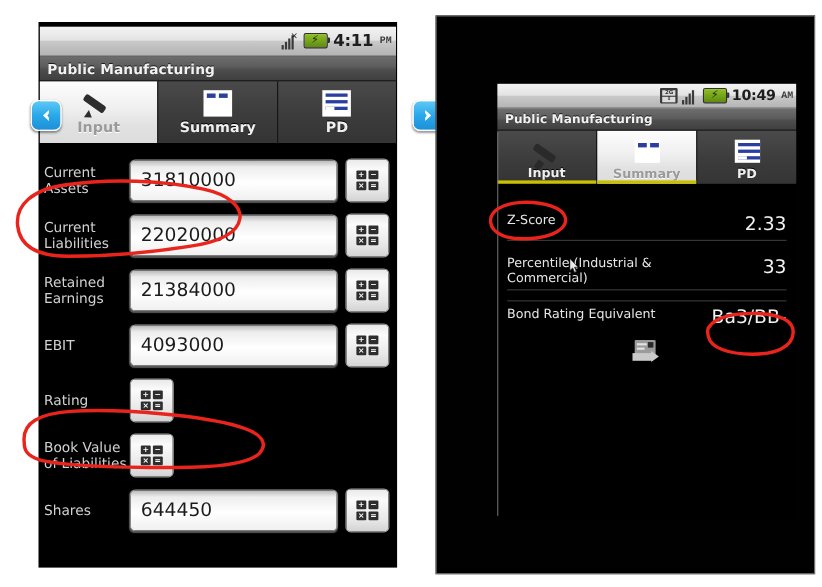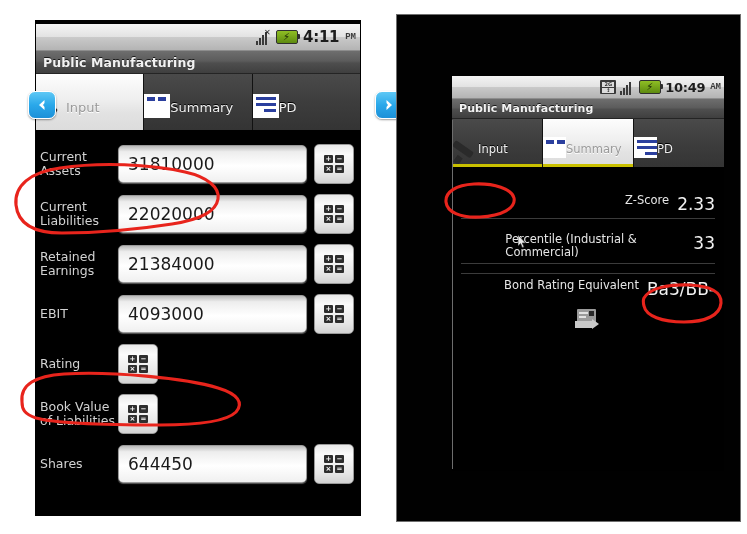--- a/index.html
+++ b/index.html
@@ -47,23 +47,23 @@
   
   .titlebar{height:22px;
             background:linear-gradient(to bottom,#6e6e6e 0%,#5c5c5c 45%,#4e4e4e 55%,#3f3f3f 100%);
             display:flex;align-items:center;padding-left:7px;
             border-bottom:1px solid #242424;}
   .titlebar .t{font-size:12.5px;font-weight:bold;color:#f2f2f2;
                text-shadow:0 -1px 0 #1a1a1a;letter-spacing:.1px;}
 
   
   .tabs{display:flex;height:56px;background:#2b2b2b;}
-  .tab{flex:1;position:relative;display:flex;flex-direction:row;align-items:center;
+  .tab{flex:1;position:relative;display:flex;flex-direction:column;align-items:center;
        justify-content:flex-start;padding-top:8px;box-sizing:border-box;
-       border-right:1px solid #111;}
+       border-right:1px solid #111;font-weight:bold;}
   .tab:last-child{border-right:none;}
   .tab.unsel{background:linear-gradient(to bottom,#4a4a4a 0%,#3d3d3d 50%,#343434 100%);}
   .tab.sel{background:linear-gradient(to bottom,#fdfdfd 0%,#efefef 45%,#e2e2e2 70%,#dcdcdc 100%);}
   .tab .lbl{font-size:13px;margin-top:3px;}
   .tab.unsel .lbl{color:#f0f0f0;text-shadow:0 -1px 0 #000;}
   .tab.sel .lbl{color:#9a9a9a;text-shadow:0 1px 0 #fff;}
   .tab-underline{position:absolute;left:0;right:0;bottom:0;height:3px;background:#c9c000;}
 
   
   .ic-pencil{width:30px;height:24px;position:relative;}
@@ -124,21 +124,21 @@
   #right-screen .sb-time{font-size:13px;}
   #right-screen .titlebar{height:19px;}
   #right-screen .titlebar .t{font-size:11px;}
   #right-screen .tabs{height:48px;}
   #right-screen .tab .lbl{font-size:11.5px;}
   #right-screen .ic-pencil{width:26px;height:20px;}
   #right-screen .ic-summary,#right-screen .ic-pd{width:23px;height:21px;}
 
   .sumlist{background:#000;padding:0 9px;}
   .sumspace{height:22px;}
-  .sumrow{display:flex;align-items:flex-start;justify-content:flex-end;
+  .sumrow{display:flex;align-items:flex-start;justify-content:space-between;
           padding:5px 0 4px 0;border-bottom:1px solid #3b3b3b;}
   .sumrow.noline{border-bottom:none;}
   .sumrow.topline{border-top:1px solid #3b3b3b;border-bottom:none;}
   .sumlabel{font-size:11.5px;color:#e6e6e6;line-height:13px;max-width:180px;}
   .sumvalue{font-size:17px;color:#f2f2f2;white-space:nowrap;padding-left:8px;}
   .sumgap{height:9px;}
 
   .sharebox{display:flex;justify-content:center;padding-top:6px;}
   .ic-share{width:26px;height:22px;position:relative;}
   .ic-share .card{position:absolute;left:2px;top:0;width:19px;height:15px;background:#9b9b9b;border-radius:1px;}

